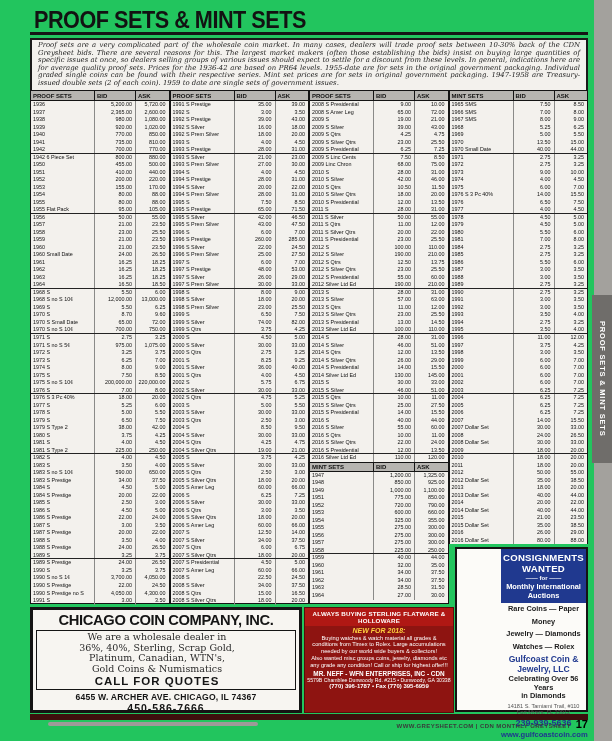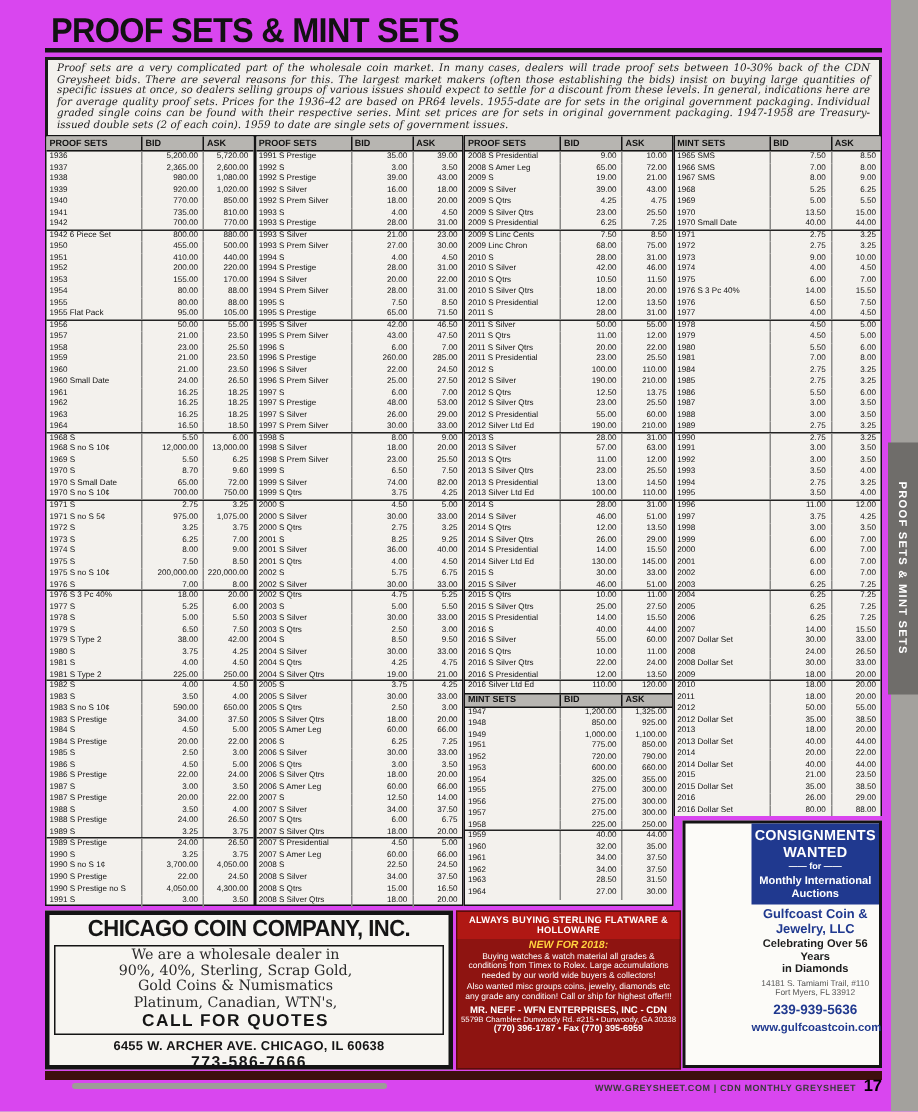--- a/index.html
+++ b/index.html
@@ -1,17 +1,17 @@
 <!DOCTYPE html>
 <html><head>
 <meta charset="utf-8">
 <style>
   * { margin:0; padding:0; box-sizing:border-box; }
   html,body { background:#cfcdc9; }
-  .page { position:relative; width:612px; height:741px; background:#d946ef;
+  .page { position:relative; width:612px; height:741px; background:#22c55e;
           font-family:"Liberation Sans", sans-serif; overflow:hidden; }
 
   
   .title { position:absolute; left:34px; top:7px; font-size:23px; font-weight:bold;
            color:#121212; letter-spacing:-0.5px; transform:scaleX(.94); transform-origin:left;
            white-space:nowrap; }
   .title-rule { position:absolute; left:30px; top:32px; width:558px; height:3px; background:#151515; }
   .badge { position:absolute; left:487px; top:7px; width:99px; height:19px; background:#8d8b88;
            color:#fff; font-weight:bold; font-size:11px; display:flex; align-items:center;
            justify-content:center; letter-spacing:0.3px; }
@@ -1427,46 +1427,51 @@
           <span class="num">88.00</span>
         </div>
       </div>
     </div>
 
   <div class="ad-chicago">
     <div class="chi-title">CHICAGO COIN COMPANY, INC.</div>
     <div class="chi-body">
       <div id="chi-lines">
           <div class="chi-line">We are a wholesale dealer in</div>
-          <div class="chi-line">90%, 40%, Sterling, Scrap Gold,</div>
+          <div class="chi-line">36%, 40%, Sterling, Scrap Gold,</div>
+          <div class="chi-line">Platinum, Canadian, WTN's,</div>
           <div class="chi-line">Gold Coins &amp; Numismatics</div>
-          <div class="chi-line">Platinum, Canadian, WTN's,</div>
         </div>
       <div class="chi-call">CALL FOR QUOTES</div>
     </div>
-    <div class="chi-addr">6455 W. ARCHER AVE. CHICAGO, IL 60638</div>
-    <div class="chi-phone">773-586-7666</div>
+    <div class="chi-addr">6455 W. ARCHER AVE. CHICAGO, IL 74367</div>
+    <div class="chi-phone">450-586-7666</div>
   </div>
 
   <div class="ad-wfn">
     <div class="wfn-head">ALWAYS BUYING STERLING FLATWARE &amp; HOLLOWARE</div>
     <div class="wfn-sub">NEW FOR 2018:</div>
     <div class="wfn-para">Buying watches &amp; watch material all grades &amp; conditions from Timex to Rolex. Large accumulations needed by our world wide buyers &amp; collectors!</div>
     <div class="wfn-para">Also wanted misc groups coins, jewelry, diamonds etc any grade any condition! Call or ship for highest offer!!!</div>
     <div class="wfn-contact">MR. NEFF - WFN ENTERPRISES, INC - CDN</div>
     <div class="wfn-addr">5579B Chamblee Dunwoody Rd. #215 • Dunwoody, GA 30338</div>
     <div class="wfn-phone">(770) 396-1787 • Fax (770) 395-6959</div>
   </div>
 
   <div class="ad-consign">
     <div class="consign-banner">
       <div class="cb1">CONSIGNMENTS WANTED</div>
       <div class="cb2">—— for ——</div>
       <div class="cb3">Monthly International Auctions</div>
     </div>
+    <div id="gc-items">
+        <div class="consign-item">Rare Coins — Paper Money</div>
+        <div class="consign-item">Jewelry — Diamonds</div>
+        <div class="consign-item">Watches — Rolex</div>
+      </div>
     <div class="gc-name">Gulfcoast Coin &amp; Jewelry, LLC</div>
     <div class="gc-tag">Celebrating Over 56 Years</div>
     <div class="gc-tag" style="margin-top:0">in Diamonds</div>
     <div class="gc-addr">14181 S. Tamiami Trail, #110</div>
     <div class="gc-addr" style="margin-top:0">Fort Myers, FL 33912</div>
     <div class="gc-phone">239-939-5636</div>
     <div class="gc-web">www.gulfcoastcoin.com</div>
   </div>
 
   <div class="footer-bar"></div>

